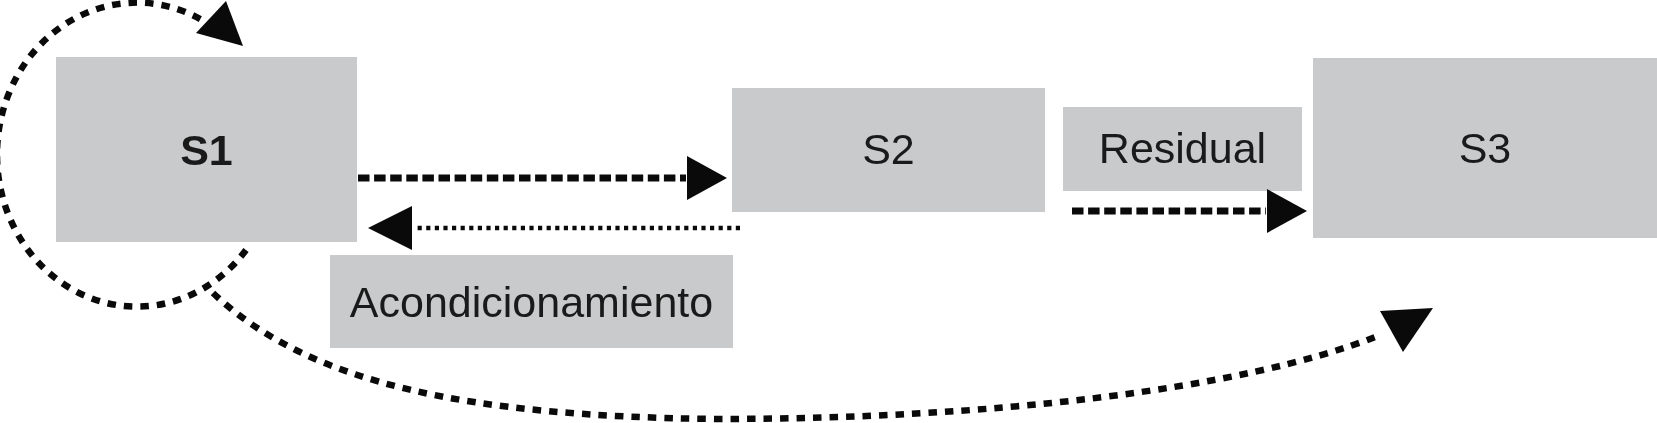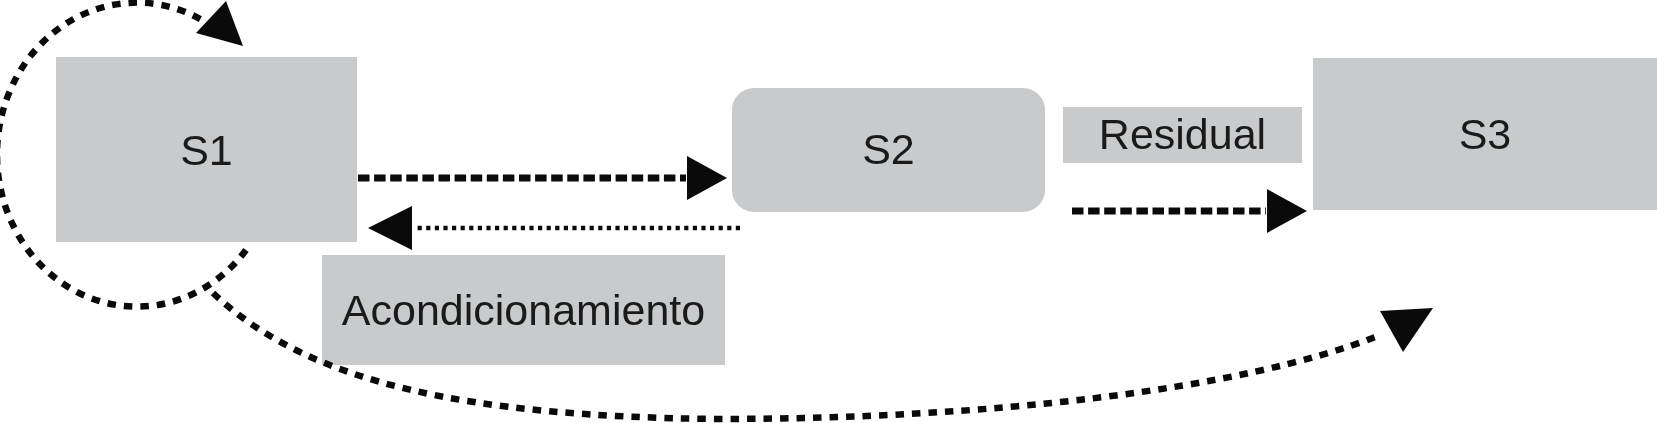--- a/index.html
+++ b/index.html
@@ -34,38 +34,38 @@
   .dash-line{stroke:#0a0a0a;stroke-width:7;fill:none;stroke-dasharray:11.5 4.6;}
   .dot-line{stroke:#0a0a0a;stroke-width:4.6;fill:none;stroke-dasharray:4.2 4.4;}
   .curve-line{stroke:#0a0a0a;stroke-width:6.5;fill:none;stroke-dasharray:8.5 8;}
   .head{fill:#0a0a0a;stroke:none;}
 </style>
 </head>
 <body>
 
 <div id="canvas">
 
-  <div class="box" id="node-s1" style="left:56px;top:57px;width:301px;height:185px;">
+  <div class="box" id="node-s1" style="left:56px;top:57px;width:301px;height:185px;font-weight:bold;">
     <span class="ln">S1</span>
   </div>
 
 
-  <div class="box" id="node-s2" style="left:732px;top:88px;width:313px;height:124px;border-radius:22px;">
+  <div class="box" id="node-s2" style="left:732px;top:88px;width:313px;height:124px;">
     <span class="ln">S2</span>
   </div>
 
-  <div class="box" id="label-residual" style="left:1063px;top:107px;width:239px;height:56px;">
+  <div class="box" id="label-residual" style="left:1063px;top:107px;width:239px;height:84px;">
     <span class="ln">Residual</span>
   </div>
 
-  <div class="box" id="node-s3" style="left:1313px;top:58px;width:344px;height:152px;">
+  <div class="box" id="node-s3" style="left:1313px;top:58px;width:344px;height:180px;">
     <span class="ln">S3</span>
   </div>
 
-  <div class="box" id="label-acond" style="left:322px;top:255px;width:403px;height:110px;">
+  <div class="box" id="label-acond" style="left:330px;top:255px;width:403px;height:93px;">
     <span class="ln">Acondicionamiento</span>
   </div>
 
   <svg id="arrows" viewBox="0 0 1657 423" xmlns="http://www.w3.org/2000/svg">
 
     <path class="curve-line" d="M 246 250 A 140 152 0 1 1 202 20"></path>
     <polygon class="head" points="243,46 196,33 226,1"></polygon>
 
     <line class="dash-line" x1="358" y1="178" x2="686" y2="178"></line>
     <polygon class="head" points="727,178 687,156 687,200"></polygon>

